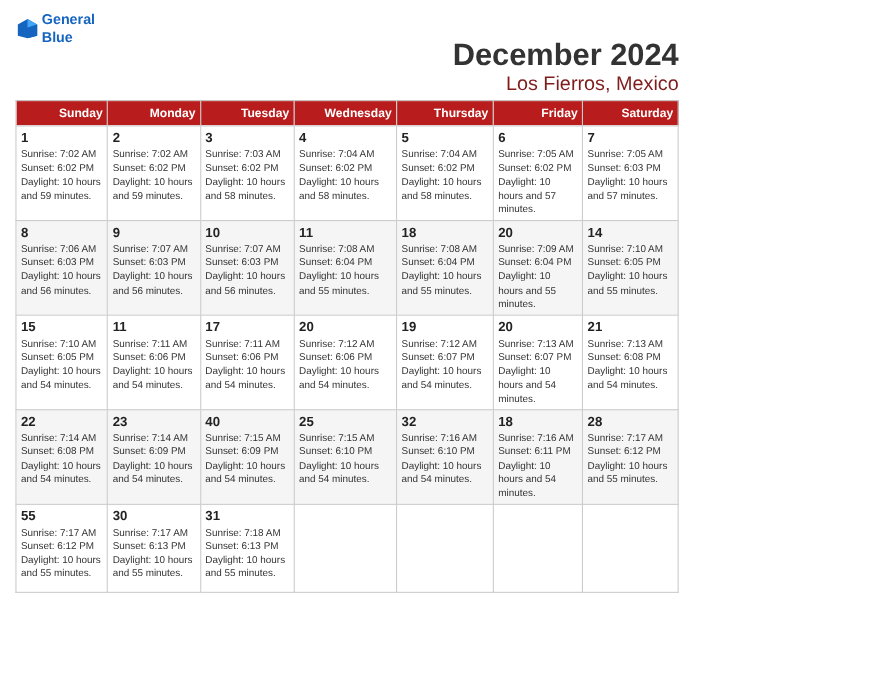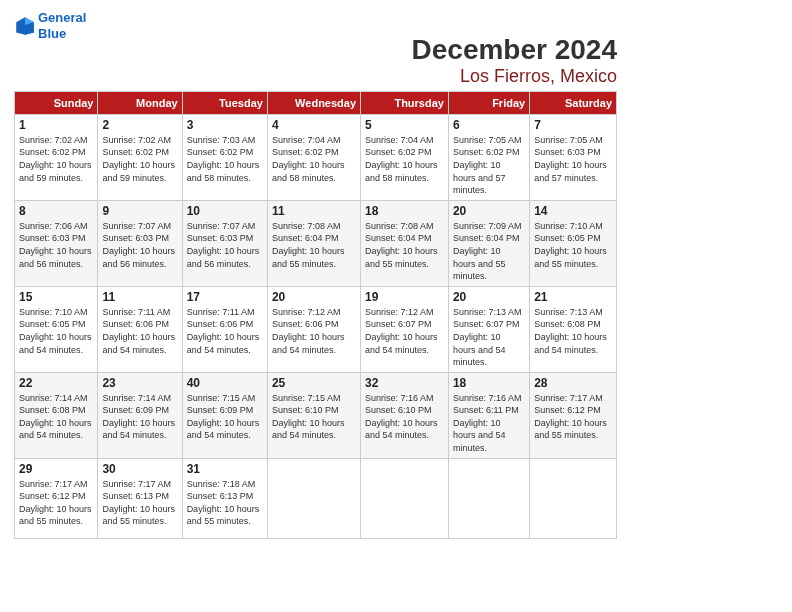--- a/index.html
+++ b/index.html
@@ -355,21 +355,21 @@
         <span class="day-num">28</span>
         <div class="day-info">
           Sunrise: 7:17 AM<br>
           Sunset: 6:12 PM<br>
           Daylight: 10 hours and 55 minutes.
         </div>
       </td>
         </tr>
         <tr>
           <td>
-        <span class="day-num">29</span>
+        <span class="day-num">55</span>
         <div class="day-info">
           Sunrise: 7:17 AM<br>
           Sunset: 6:12 PM<br>
           Daylight: 10 hours and 55 minutes.
         </div>
       </td>
           <td>
         <span class="day-num">30</span>
         <div class="day-info">
           Sunrise: 7:17 AM<br>

